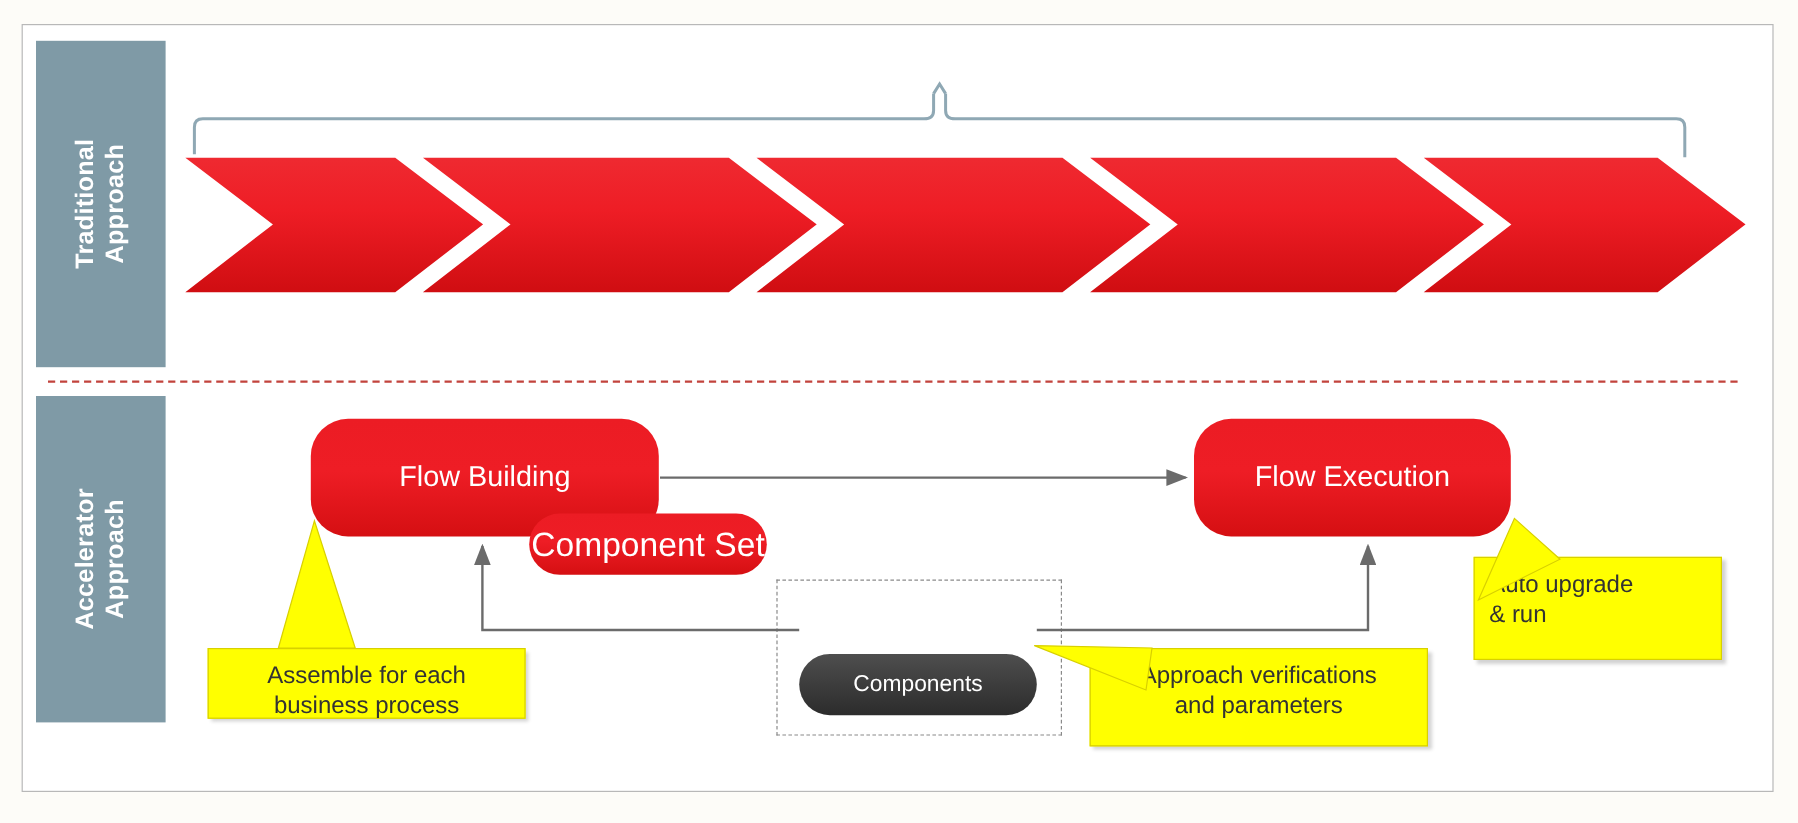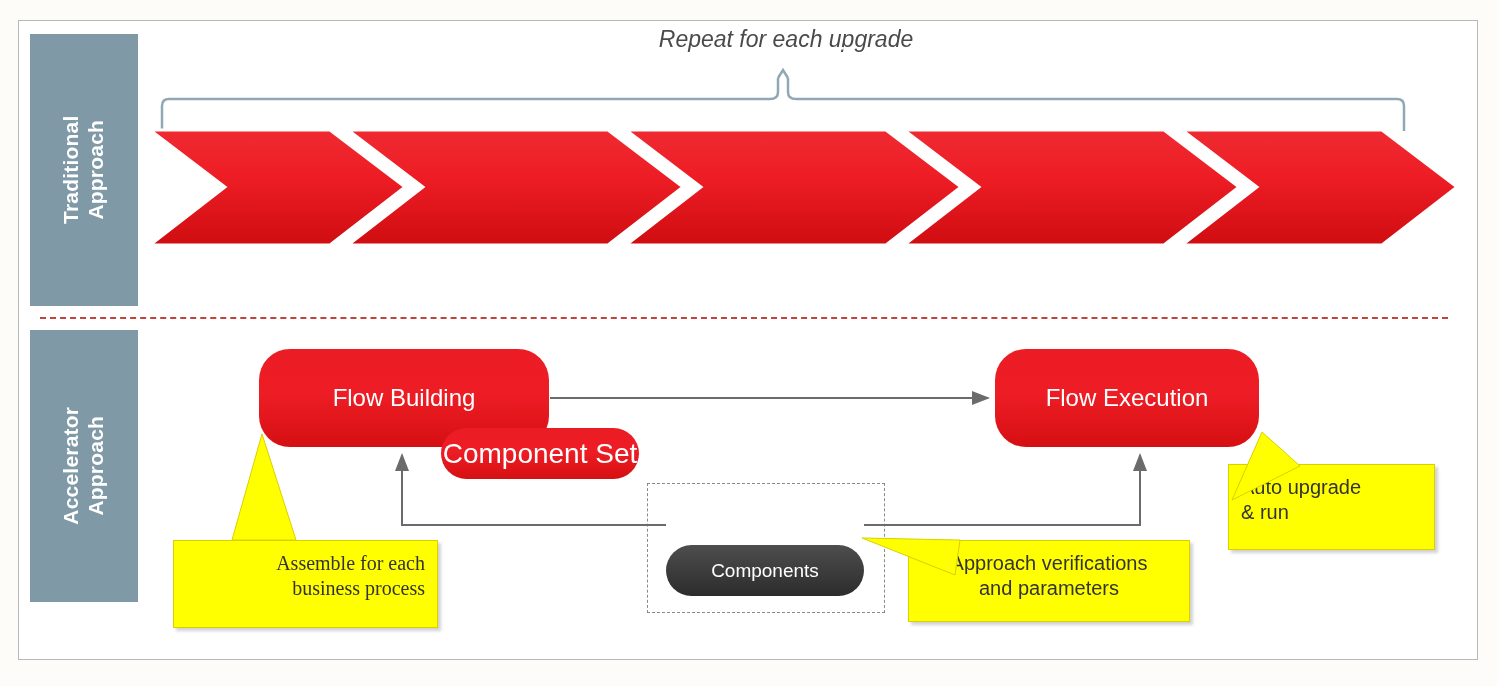--- a/index.html
+++ b/index.html
@@ -167,23 +167,22 @@
     line-height: 1.25;
     box-sizing: border-box;
     padding: 10px 12px;
     box-shadow: 3px 3px 3px rgba(0,0,0,.18);
     white-space: pre-line;
   }
   #callout-assemble {
     left: 173px;
     top: 540px;
     width: 265px;
-    height: 88px;
-    text-align: right;
-    font-family: Liberation Serif, serif;
+    height: 59px;
+    text-align: center;
   }
   #callout-includes {
     left: 908px;
     top: 540px;
     width: 282px;
     height: 82px;
     text-align: center;
   }
   #callout-auto {
     left: 1228px;
@@ -212,21 +211,20 @@
     <span>Traditional
 Approach</span>
   </div>
   <div class="side-label" id="side-accelerator">
     <span>Accelerator
 Approach</span>
   </div>
 
   <div class="divider"></div>
 
-  <div id="repeat-caption">Repeat for each upgrade</div>
 
   <div class="chev-label" style="left:150px;  width:210px;">Record
 Script(s)</div>
   <div class="chev-label" style="left:407px;  width:222px;">Add
 Verifications</div>
   <div class="chev-label" style="left:685px;  width:222px;">Parameterize</div>
   <div class="chev-label" style="left:962px;  width:222px;">Synchronize</div>
   <div class="chev-label" style="left:1222px; width:200px;">Stabilize</div>
 
   <div class="red-box" id="box-flow-building">

